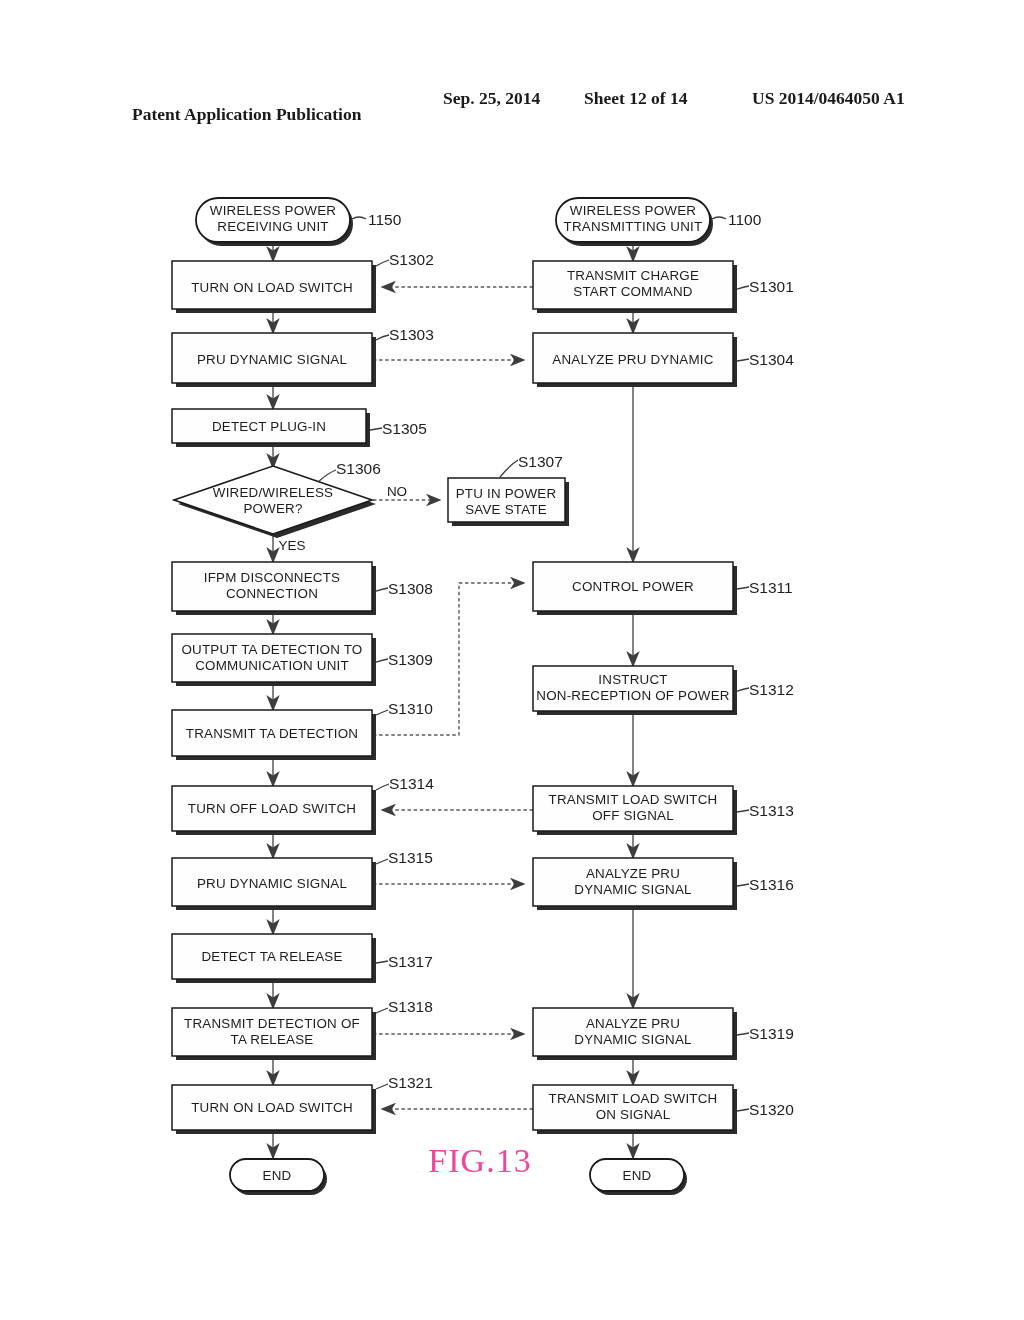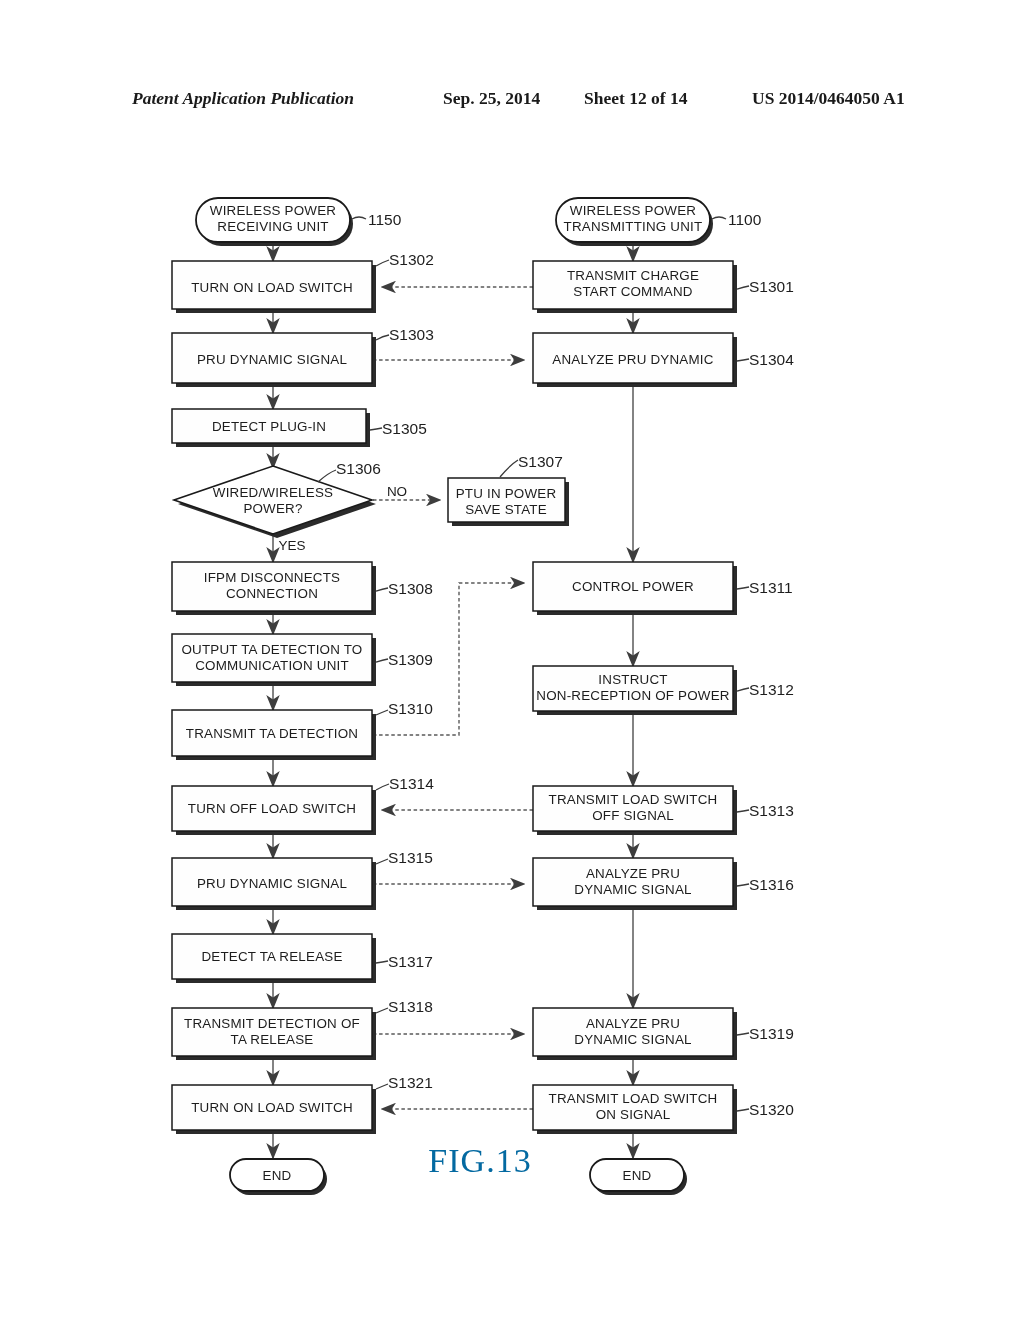--- a/index.html
+++ b/index.html
@@ -5,29 +5,29 @@
   html,body{margin:0;padding:0;background:#ffffff;}
   body{width:1024px;height:1320px;position:relative;
        font-family:"Liberation Sans", sans-serif;color:#1a1a1a;}
 
   
   #pub-header{position:absolute;left:0;top:86px;width:1024px;height:28px;}
   #pub-header .hdr-inner{
       position:relative;width:760px;margin:0 auto;height:28px;
       font-family:"Liberation Serif", serif;font-weight:bold;font-size:17.5px;
       white-space:nowrap;}
-  #pub-header .h-pub{position:absolute;left:0;top:2px;font-style:italic;}
+  #pub-header .h-pub{position:absolute;left:0;top:18px;}
   #pub-header .h-date{position:absolute;left:311px;top:2px;}
   #pub-header .h-sheet{position:absolute;left:452px;top:2px;}
   #pub-header .h-num{position:absolute;left:620px;top:2px;}
 
   
   #fig-caption{position:absolute;left:390px;top:1142px;width:180px;
       text-align:center;font-family:"Liberation Serif", serif;
-      font-size:34px;letter-spacing:1px;color:#0369a1;}
+      font-size:34px;letter-spacing:1px;color:#ec4899;}
 
   
   #flow-canvas{position:absolute;left:0;top:0;width:1024px;height:1320px;}
 
   .fc-text{font-family:"Liberation Sans", sans-serif;font-size:13.4px;
            fill:#1d1d1d;text-anchor:middle;letter-spacing:0.2px;}
   .fc-ref{font-family:"Liberation Sans", sans-serif;font-size:15.5px;
            fill:#1d1d1d;text-anchor:start;}
   .fc-flag{font-family:"Liberation Sans", sans-serif;font-size:13.5px;
            fill:#1d1d1d;text-anchor:middle;}

